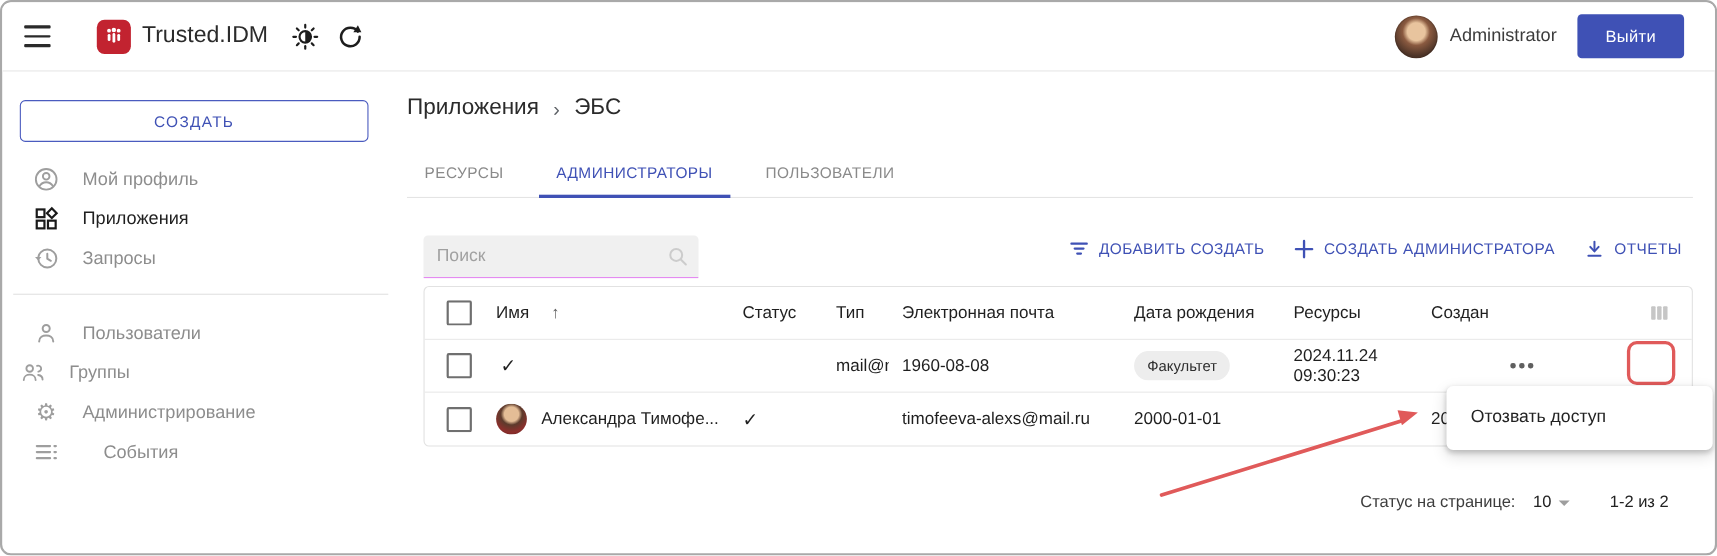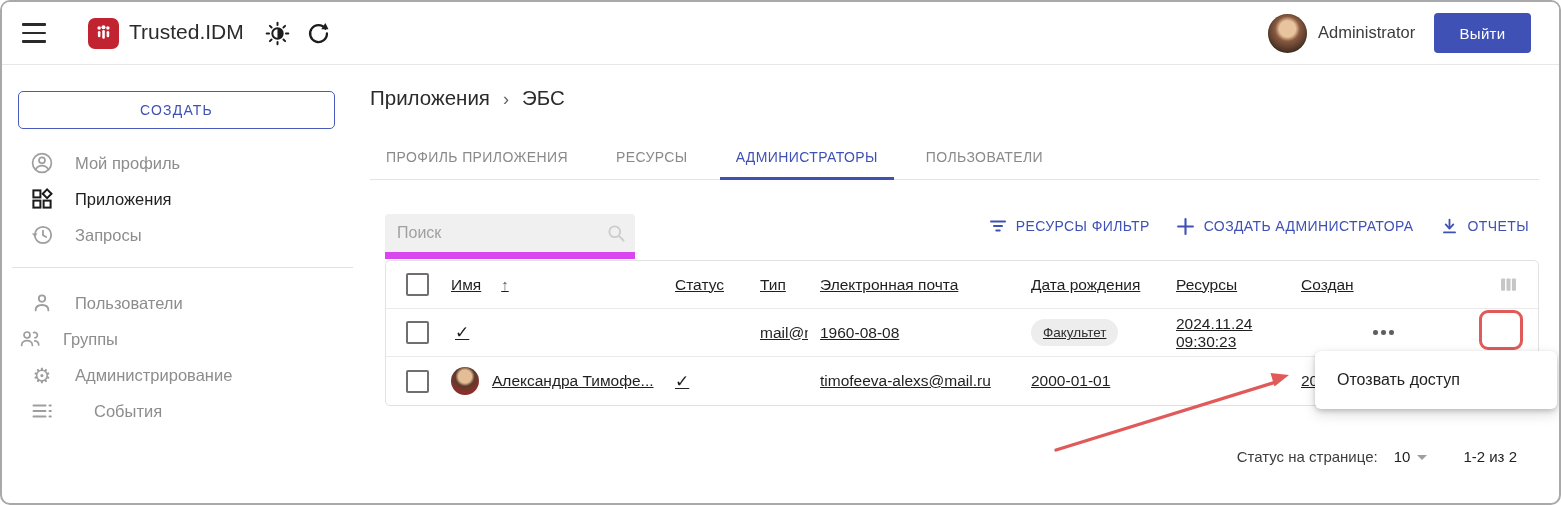--- a/index.html
+++ b/index.html
@@ -32,31 +32,31 @@
   .side-divider{position:absolute;left:10px;top:265px;width:341px;height:0;border-top:1px solid #e2e2e2;}
   
   .breadcrumb{position:absolute;left:368px;top:84px;display:flex;align-items:center;gap:13px;font-size:20.5px;color:#2b2b2b;}
   .crumb{cursor:pointer;}
   .crumb-sep{color:#5f6368;font-size:18px;transform:translateY(1px);}
   .tabs{position:absolute;left:368px;top:133px;width:1169px;height:45px;display:flex;border-bottom:1px solid #e4e4e4;box-sizing:border-box;}
   .tab{padding:0 16px;margin-right:16px;display:flex;align-items:center;font-size:14px;font-weight:500;letter-spacing:.4px;color:#8a8a8a;position:relative;cursor:pointer;white-space:nowrap;}
   .tab.active{color:#3f51b5;}
   .tab.active::after{content:"";position:absolute;left:0;right:0;bottom:-1px;height:3px;background:#3f51b5;}
   
-  .search-wrap{position:absolute;left:383px;top:212px;width:250px;height:38px;background:#f0f0f0;border-bottom:7px solid #d946ef;border-radius:4px 4px 0 0;}
+  .search-wrap{position:absolute;left:383px;top:212px;width:250px;height:38px;background:#f0f0f0;border-bottom:1px solid #d946ef;border-radius:4px 4px 0 0;}
   .search-wrap input{width:100%;height:100%;border:none;background:transparent;outline:none;box-sizing:border-box;
     padding:0 36px 0 12px;font-family:inherit;font-size:16px;color:#333;}
   .search-wrap input::placeholder{color:#a0a0a0;}
   .search-icon{position:absolute;right:9px;top:9px;color:#cccccc;}
   .actions-row{position:absolute;left:990px;right:30px;top:204px;height:40px;display:flex;align-items:center;justify-content:flex-end;gap:26px;}
   .text-btn{display:flex;align-items:center;gap:9px;color:#3f51b5;font-size:14px;font-weight:500;letter-spacing:.4px;cursor:pointer;white-space:nowrap;}
   .text-btn .bicon{display:flex;align-items:center;justify-content:center;}
   
   .table{position:absolute;left:383px;top:258px;width:1154px;border:1px solid #e2e2e2;border-radius:5px;box-sizing:border-box;background:#fff;}
-  .trow{display:grid;grid-template-columns:57px 220px 85px 60px 211px 145px 125px 189px 60px;align-items:center;height:47px;border-bottom:1px solid #e9e9e9;text-decoration:underline;}
+  .trow{display:grid;grid-template-columns:57px 220px 85px 60px 211px 145px 125px 189px 60px;align-items:center;height:47px;border-bottom:1px solid #e9e9e9;}
   .trow.last{border-bottom:none;height:48px;}
   .th{font-size:15px;font-weight:500;color:#222;}
   .cell{padding-left:12px;font-size:15.5px;color:#1f1f1f;display:flex;align-items:center;box-sizing:border-box;overflow:hidden;}
   .cell.cb{padding-left:20px;}
   .cell.name{padding-left:8px;gap:13px;}
   .checkbox{width:19px;height:19px;border:2px solid #6f6f6f;border-radius:2px;background:#fff;cursor:pointer;flex:none;}
   .row-avatar{width:28px;height:28px;border-radius:50%;flex:none;}
   .av1{background:radial-gradient(circle at 50% 36%, #dfb892 0 30%, #6b4a38 44%, #241a16 75%, #3a2a22 100%);}
   .av2{background:radial-gradient(circle at 50% 34%, #e4bd96 0 28%, #5d3b2c 42%, #8c2f2c 70%, #5e1f1e 100%);}
   .name-text{white-space:nowrap;overflow:hidden;}
@@ -209,21 +209,20 @@
     <span>События</span>
   </div>
 
   <div class="breadcrumb">
     <span class="crumb">Приложения</span>
     <span class="crumb-sep">›</span>
     <span class="crumb">ЭБС</span>
   </div>
 
   <div class="tabs">
-    <div class="tab">ПРОФИЛЬ ПРИЛОЖЕНИЯ</div>
     <div class="tab">РЕСУРСЫ</div>
     <div class="tab active">АДМИНИСТРАТОРЫ</div>
     <div class="tab">ПОЛЬЗОВАТЕЛИ</div>
   </div>
 
   <div class="search-wrap">
     <input type="text" placeholder="Поиск" style="">
     <span class="search-icon">
       <svg width="20" height="20" viewBox="0 0 24 24" fill="none" stroke="currentColor" stroke-width="2.2" stroke-linecap="round">
         <circle cx="10.5" cy="10.5" r="6.5"></circle>
@@ -234,21 +233,21 @@
 
   <div class="actions-row">
     <div class="text-btn">
       <span class="bicon">
         <svg width="18" height="18" viewBox="0 0 18 18" stroke="currentColor" stroke-width="2" stroke-linecap="round">
           <line x1="2" y1="4.5" x2="16" y2="4.5"></line>
             <line x1="5" y1="9" x2="13" y2="9"></line>
             <line x1="7.3" y1="13.5" x2="10.7" y2="13.5"></line>
         </svg>
       </span>
-      <span>РЕСУРСЫ ФИЛЬТР</span>
+      <span>ДОБАВИТЬ СОЗДАТЬ</span>
     </div>
     <div class="text-btn">
       <span class="bicon">
         <svg width="19" height="19" viewBox="0 0 18 18" stroke="currentColor" stroke-width="2" stroke-linecap="round">
           <line x1="9" y1="2" x2="9" y2="16"></line>
             <line x1="2" y1="9" x2="16" y2="9"></line>
         </svg>
       </span>
       <span>СОЗДАТЬ АДМИНИСТРАТОРА</span>
     </div>

